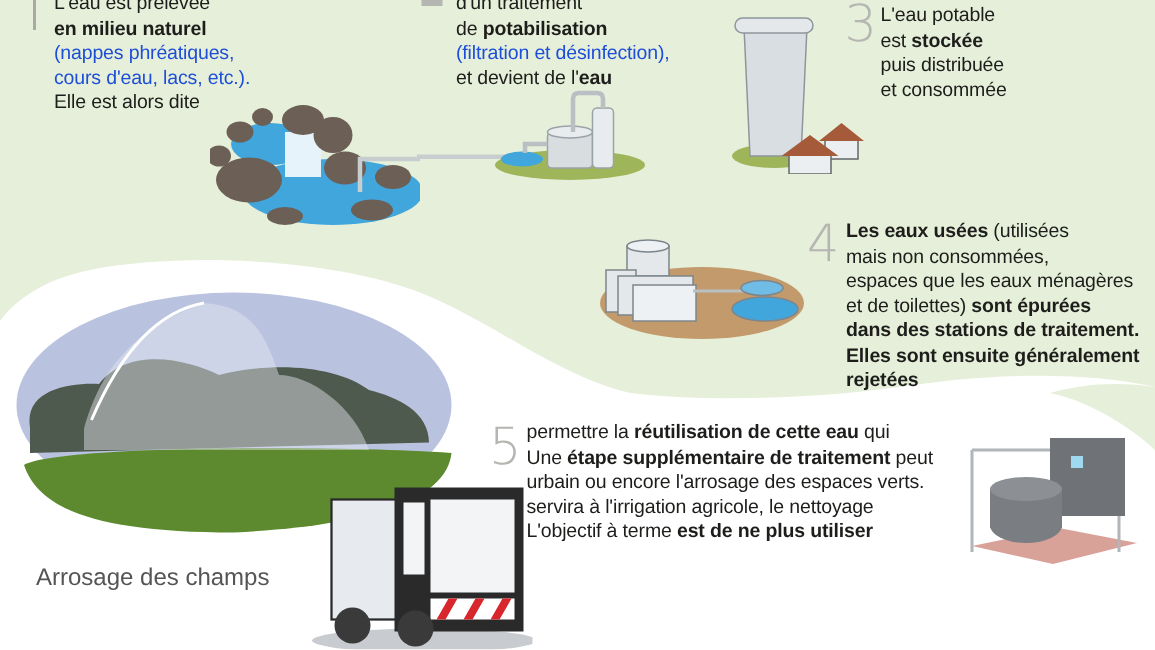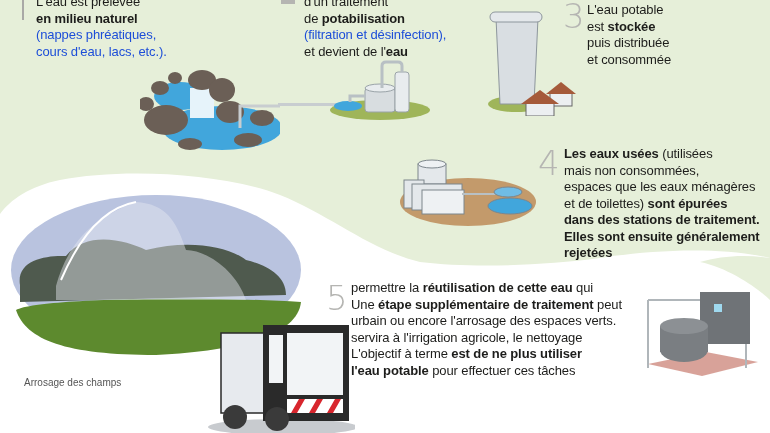--- a/index.html
+++ b/index.html
@@ -4,21 +4,21 @@
 <style>
   * { box-sizing: border-box; margin: 0; padding: 0; }
   html, body { width: 770px; height: 433px; overflow: hidden; background: #ffffff; }
   body { position: relative; font-family: "Liberation Sans", sans-serif; color: #1d1d1b; }
   .abs { position: absolute; }
   .bg-svg { position: absolute; left: 0; top: 0; width: 770px; height: 433px; }
   .txt { position: absolute; font-size: 13px; line-height: 16.5px; color: #1d1d1b; letter-spacing: -0.1px; }
   .txt b { font-weight: 700; }
   .grey { color: #1d4ed8; }
   .num { position: absolute; font-family: "DejaVu Sans", sans-serif; font-weight: 200; color: #b5b5b2; font-size: 34px; line-height: 34px; }
-  .caption { position: absolute; font-size: 10px; color: #555; }
+  .caption { position: absolute; font-size: 16px; color: #555; }
 </style>
 </head>
 <body>
 
 <svg class="bg-svg" viewBox="0 0 770 433">
   <rect x="0" y="0" width="770" height="433" fill="#ffffff"></rect>
   <path d="M0,0 H770 V258 C720,246 650,250 600,258 C540,266 470,268 420,262 C370,250 330,215 280,195 C220,172 120,168 60,180 C30,186 10,200 0,214 Z" fill="#e6efd9"></path>
   <path d="M700,262 C730,268 760,290 770,300 V258 C745,254 720,256 700,262 Z" fill="#e6efd9"></path>
 </svg>
 
@@ -108,20 +108,21 @@
   <rect x="18" y="42" width="48" height="26" fill="#7a7e82"></rect>
   <ellipse cx="42" cy="42" rx="24" ry="8" fill="#8c9094"></ellipse>
 </svg>
 
 <div class="abs" style="left:22px;top:0;width:2px;height:20px;background:#a9a9a6;"></div>
 <div class="txt" style="left:36px;top:-6px;width:170px;" id="step0">
     <div><span>L'eau est prélevée</span></div>
     <div><b>en milieu naturel</b></div>
     <div><span class="grey">(nappes phréatiques,</span></div>
     <div><span class="grey">cours d'eau, lacs, etc.).</span></div>
+    <div><span>Elle est alors dite</span></div>
   </div>
 
 <div class="abs" style="left:281px;top:0;width:14px;height:4px;background:#b5b5b2;"></div>
 <div class="txt" style="left:304px;top:-6px;width:190px;" id="step1">
     <div><span>d'un traitement</span></div>
     <div><span>de </span><b>potabilisation</b></div>
     <div><span class="grey">(filtration et désinfection),</span></div>
     <div><span>et devient de l'</span><b>eau</b></div>
   </div>
 
@@ -144,16 +145,15 @@
     <div><b>rejetées</b></div>
   </div>
 
 <div class="num" style="left:326px;top:281px;">5</div>
 <div class="txt" style="left:351px;top:280px;width:290px;" id="step4">
     <div><span>permettre la </span><b>réutilisation de cette eau</b><span> qui</span></div>
     <div><span>Une </span><b>étape supplémentaire de traitement</b><span> peut</span></div>
     <div><span>urbain ou encore l'arrosage des espaces verts.</span></div>
     <div><span>servira à l'irrigation agricole, le nettoyage</span></div>
     <div><span>L'objectif à terme </span><b>est de ne plus utiliser</b></div>
-    <div><b>l'eau potable</b><span> pour effectuer ces tâches</span></div>
   </div>
 
 <div class="caption" style="left:24px;top:377px;">Arrosage des champs</div>
 
 </body></html>

